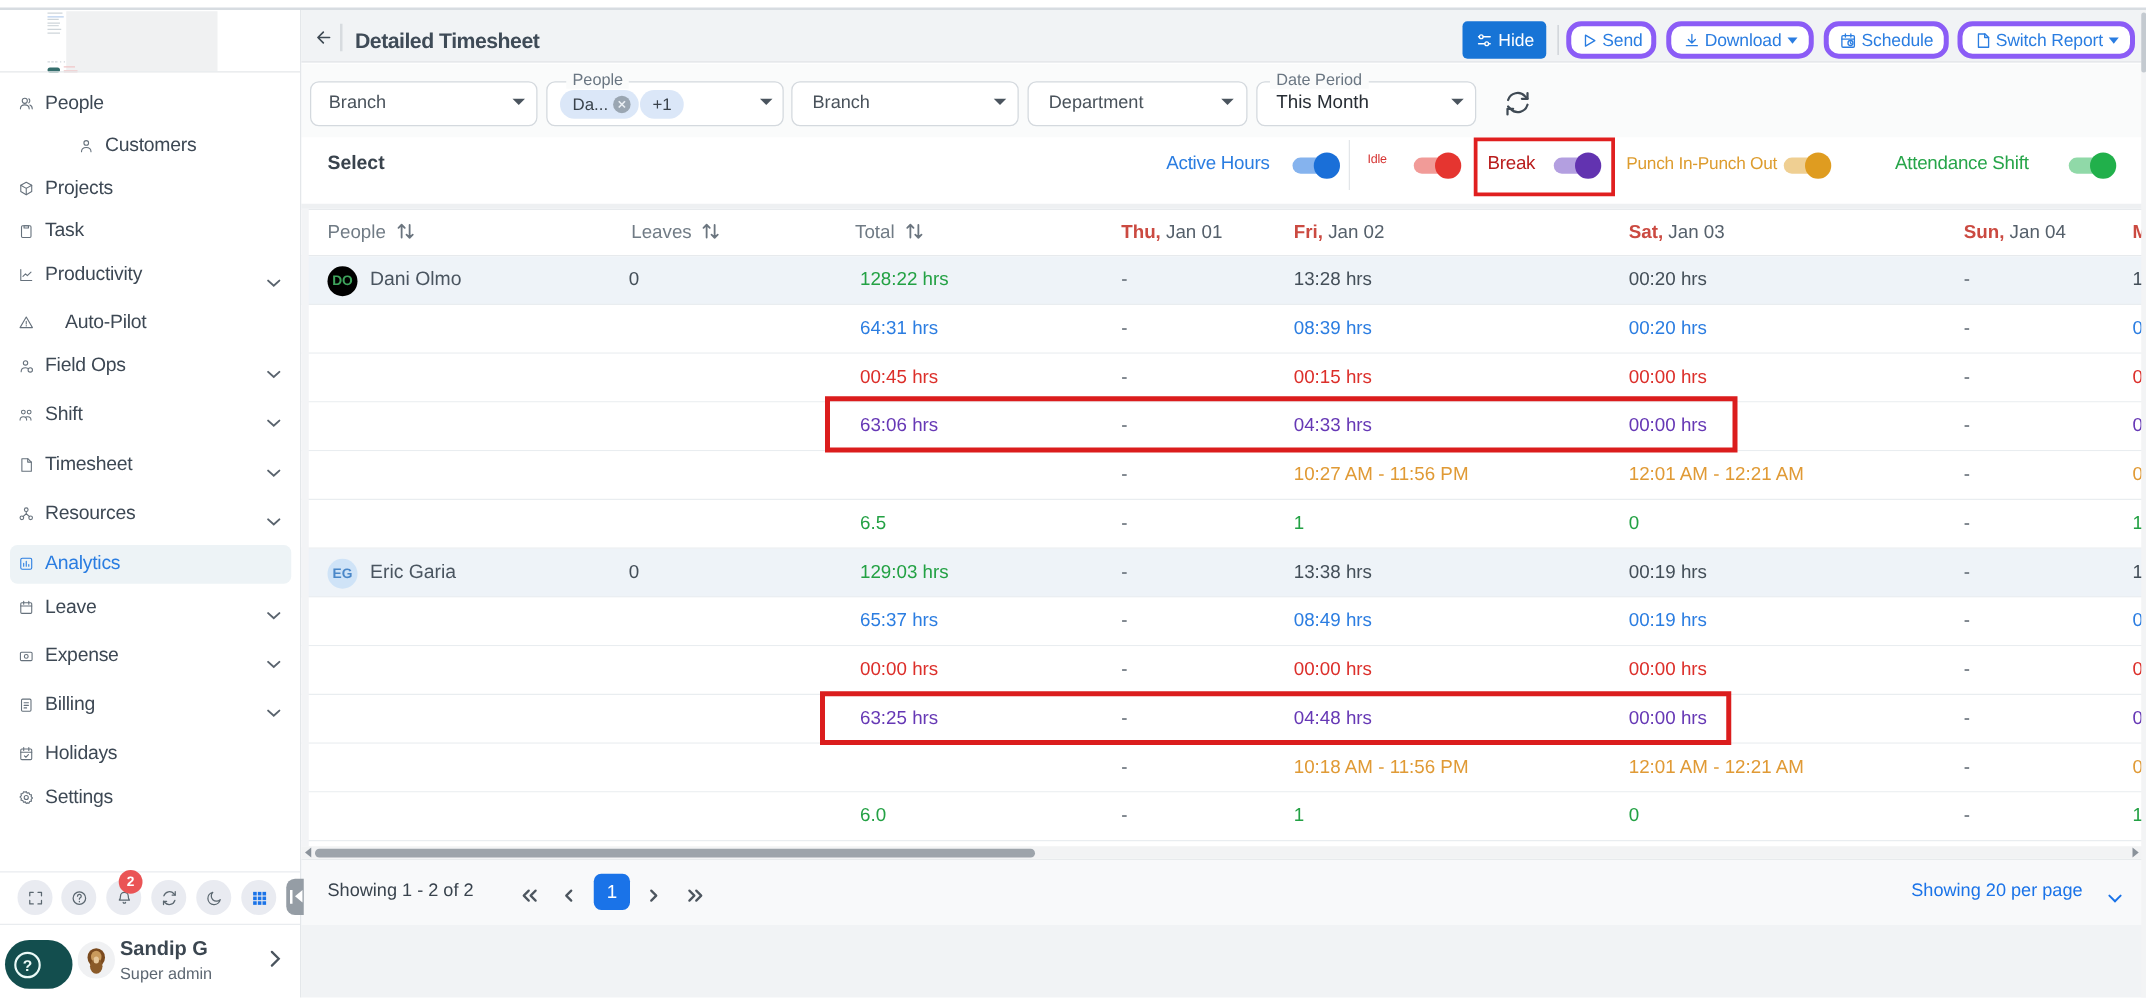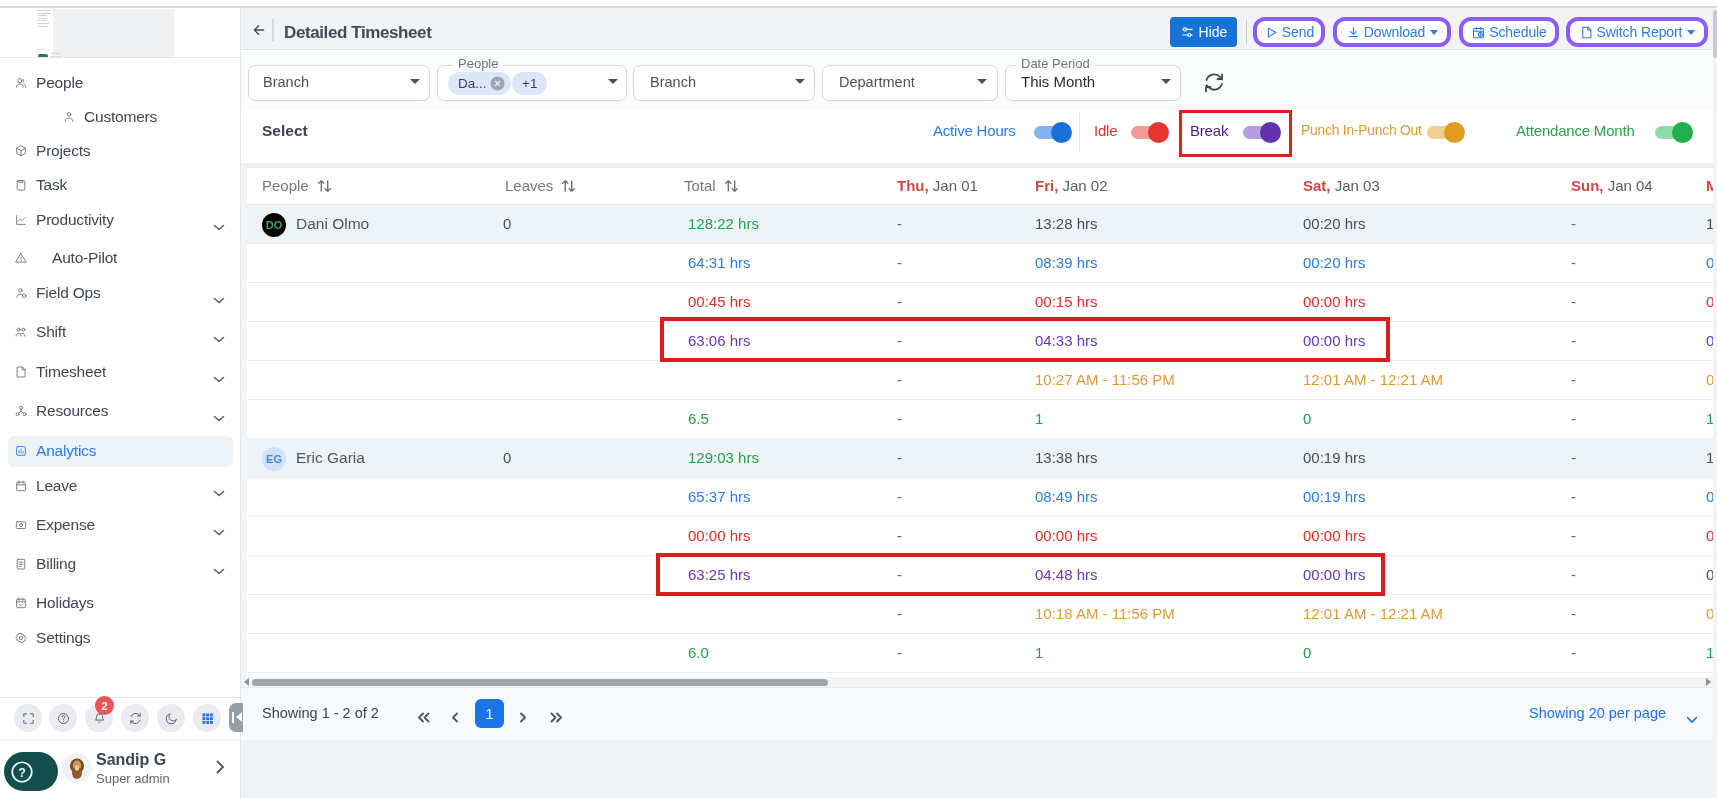--- a/index.html
+++ b/index.html
@@ -304,33 +304,33 @@
 <div class="a" style="left:1202px;top:71px;"><svg width="24" height="24" viewBox="0 0 24 24">
       <path d="M4.5 9a8 8 0 0 1 13.5-3l2 2M20 12.8a8 8 0 0 1-13.5 3.4l-2-2" stroke="#3f4a54" stroke-width="1.8" fill="none" stroke-linecap="round"></path>
       <path d="M20 3.5V8h-4.5M4 20.5V16h4.5" stroke="#3f4a54" stroke-width="1.8" fill="none" stroke-linecap="round" stroke-linejoin="round"></path>
     </svg></div>
 <div class="a" style="left:262px;top:122px;font-size:15.5px;font-weight:600;color:#39434d;">Select</div>
 <div class="a" style="left:933px;top:122px;font-size:15px;letter-spacing:-0.2px;color:#2a7de1;">Active Hours</div>
 <div class="tgl" style="left:1034px;top:125.5px;width:36px;background:#85b3ee;">
     <span class="knob" style="left:17px;background:#1a6fd8;"></span>
   </div>
 <div class="a" style="left:1079px;top:112px;width:1px;height:40px;background:#e3e6e9;"></div>
-<div class="a" style="left:1094px;top:122px;font-size:15px;letter-spacing:-0.2px;color:#d63432;">Idle</div>
+<div class="a" style="left:1094px;top:122px;font-size:10px;letter-spacing:-0.2px;color:#d63432;">Idle</div>
 <div class="tgl" style="left:1131px;top:125.5px;width:36px;background:#f19b98;">
     <span class="knob" style="left:17px;background:#e53530;"></span>
   </div>
-<div class="a" style="left:1190px;top:122px;font-size:15px;letter-spacing:-0.2px;color:#4c1d95;text-align:center;">Break</div>
+<div class="a" style="left:1190px;top:122px;font-size:15px;letter-spacing:-0.2px;color:#b91c1c;text-align:center;">Break</div>
 <div class="tgl" style="left:1243px;top:125.5px;width:36px;background:#b39fe0;">
     <span class="knob" style="left:17px;background:#6233b0;"></span>
   </div>
 <div class="a" style="left:1301px;top:123px;font-size:13.8px;letter-spacing:-0.2px;color:#dd9c2e;">Punch In-Punch Out</div>
 <div class="tgl" style="left:1427px;top:125.5px;width:36px;background:#efcf92;">
     <span class="knob" style="left:17px;background:#df9c20;"></span>
   </div>
-<div class="a" style="left:1516px;top:122px;font-size:15px;letter-spacing:-0.2px;color:#27a54a;">Attendance Month</div>
+<div class="a" style="left:1516px;top:122px;font-size:15px;letter-spacing:-0.2px;color:#27a54a;">Attendance Shift</div>
 <div class="tgl" style="left:1655px;top:125.5px;width:36px;background:#90d9a8;">
     <span class="knob" style="left:17px;background:#21b04b;"></span>
   </div>
 <div class="a" style="left:241px;top:167px;width:1476px;height:38px;background:#fff;border-top:1px solid #e7eaed;border-bottom:1px solid #e7eaed;"></div>
 <div class="a" style="left:262px;top:177px;font-size:15px;color:#707b85;white-space:nowrap;">People<span style="margin-left:8px;"><svg width="15" height="14" viewBox="0 0 15 14" style="vertical-align:-2px;">
         <path d="M4.3 12V1.8M4.3 1.8L1.8 4.3M4.3 1.8l2.5 2.5" stroke="#6b757f" stroke-width="1.45" fill="none" stroke-linecap="round" stroke-linejoin="round"></path>
         <path d="M10.7 2v10.2M10.7 12.2L8.2 9.7M10.7 12.2l2.5-2.5" stroke="#6b757f" stroke-width="1.45" fill="none" stroke-linecap="round" stroke-linejoin="round"></path>
       </svg></span></div>
 <div class="a" style="left:505px;top:177px;font-size:15px;color:#707b85;white-space:nowrap;">Leaves<span style="margin-left:8px;"><svg width="15" height="14" viewBox="0 0 15 14" style="vertical-align:-2px;">
         <path d="M4.3 12V1.8M4.3 1.8L1.8 4.3M4.3 1.8l2.5 2.5" stroke="#6b757f" stroke-width="1.45" fill="none" stroke-linecap="round" stroke-linejoin="round"></path>

